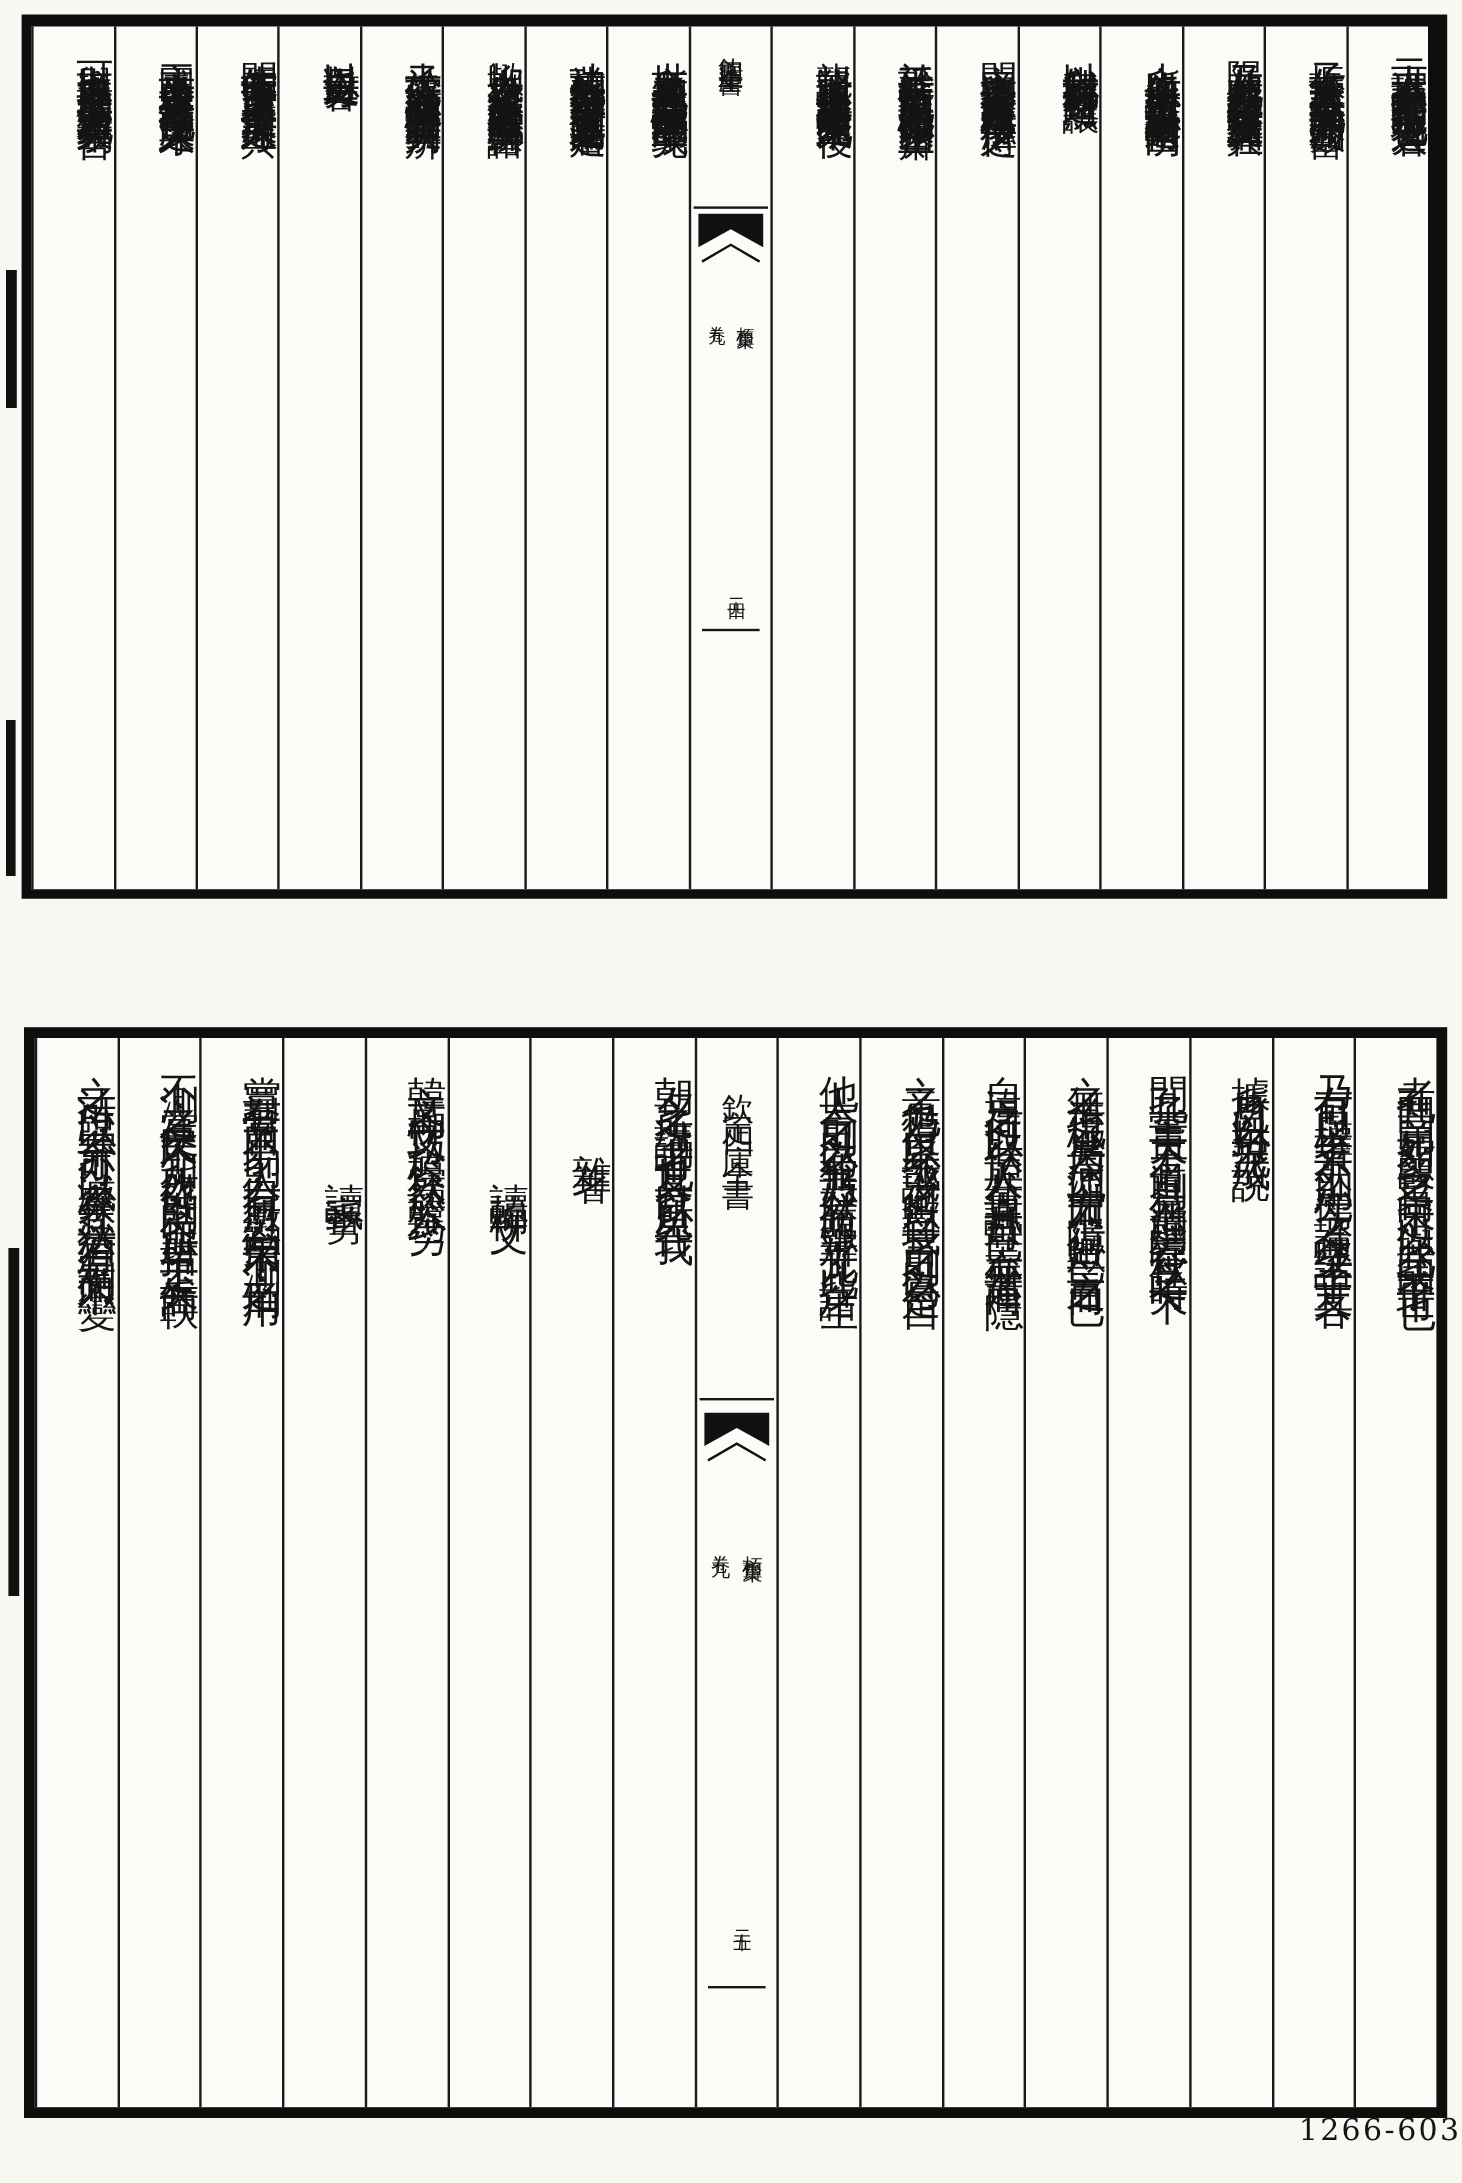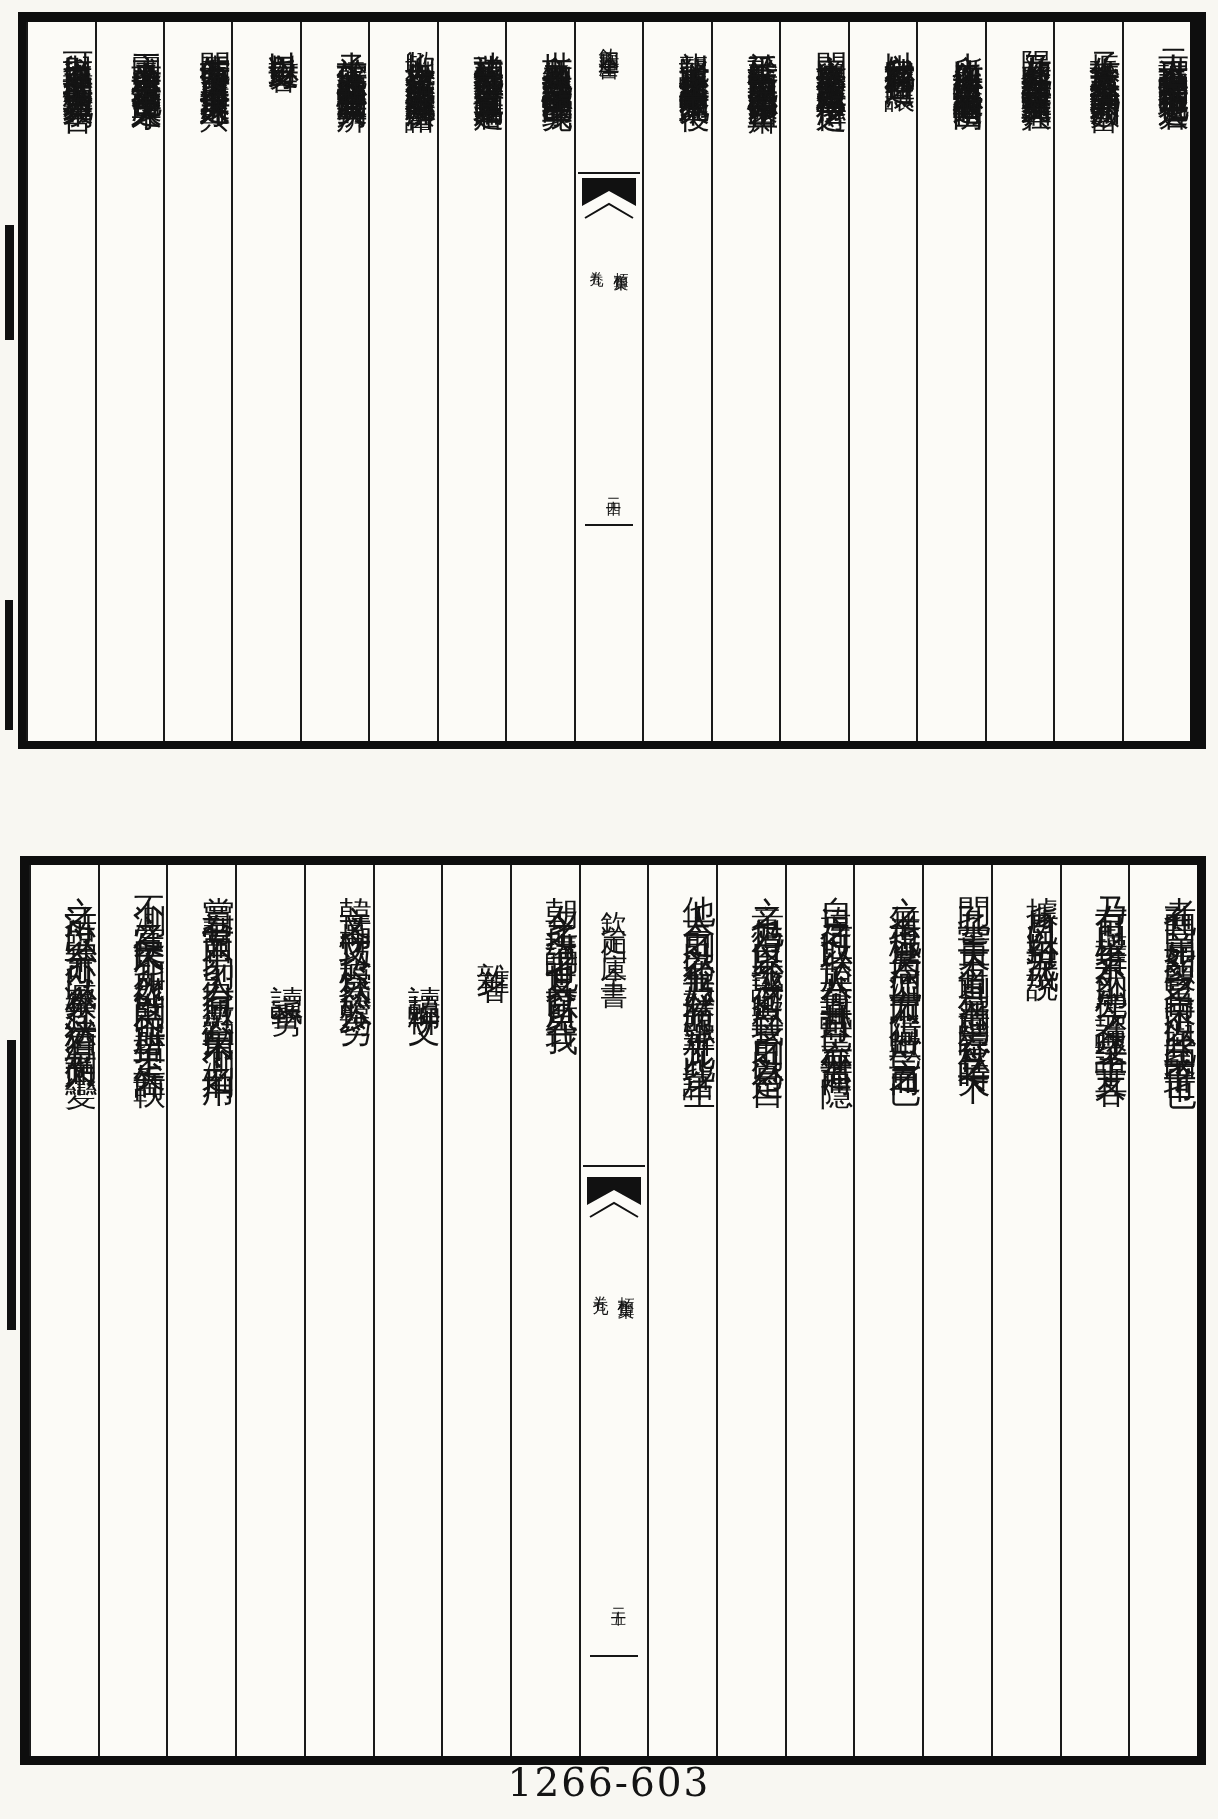--- a/index.html
+++ b/index.html
@@ -65,21 +65,21 @@
   .leaf-a .bx-folio-rule{top:502px;}
   .leaf-b .bx-folio-rule{top:790px;}
   
   .artifact{position:absolute;background:#101010;}
   .art1{left:5px;top:225px;width:9px;height:115px;}
   .art2{left:5px;top:600px;width:8px;height:130px;}
   .art3{left:7px;top:1040px;width:9px;height:290px;}
   
   .page-label{
     position:absolute;left:0;right:0;top:1760px;
-    text-align:center;font-size:39px;letter-spacing:2px;
+    text-align:right;font-size:25px;letter-spacing:2px;
   }
 </style>
 </head>
 <body>
 
 <div class="leaf leaf-a">
   <div class="col">二人可謂不振之甚矣夫閩蜀荒陋之地也一遇大君</div>
   <div class="col">子振作於上其文教至今不衰况浙中人才淵藪而富</div>
   <div class="col">陽乃若此其咎安在語稱豪傑之士雖無文王猶興在</div>
   <div class="col">上之所以作興與諸生之所以自為謀者其道何由明</div>

